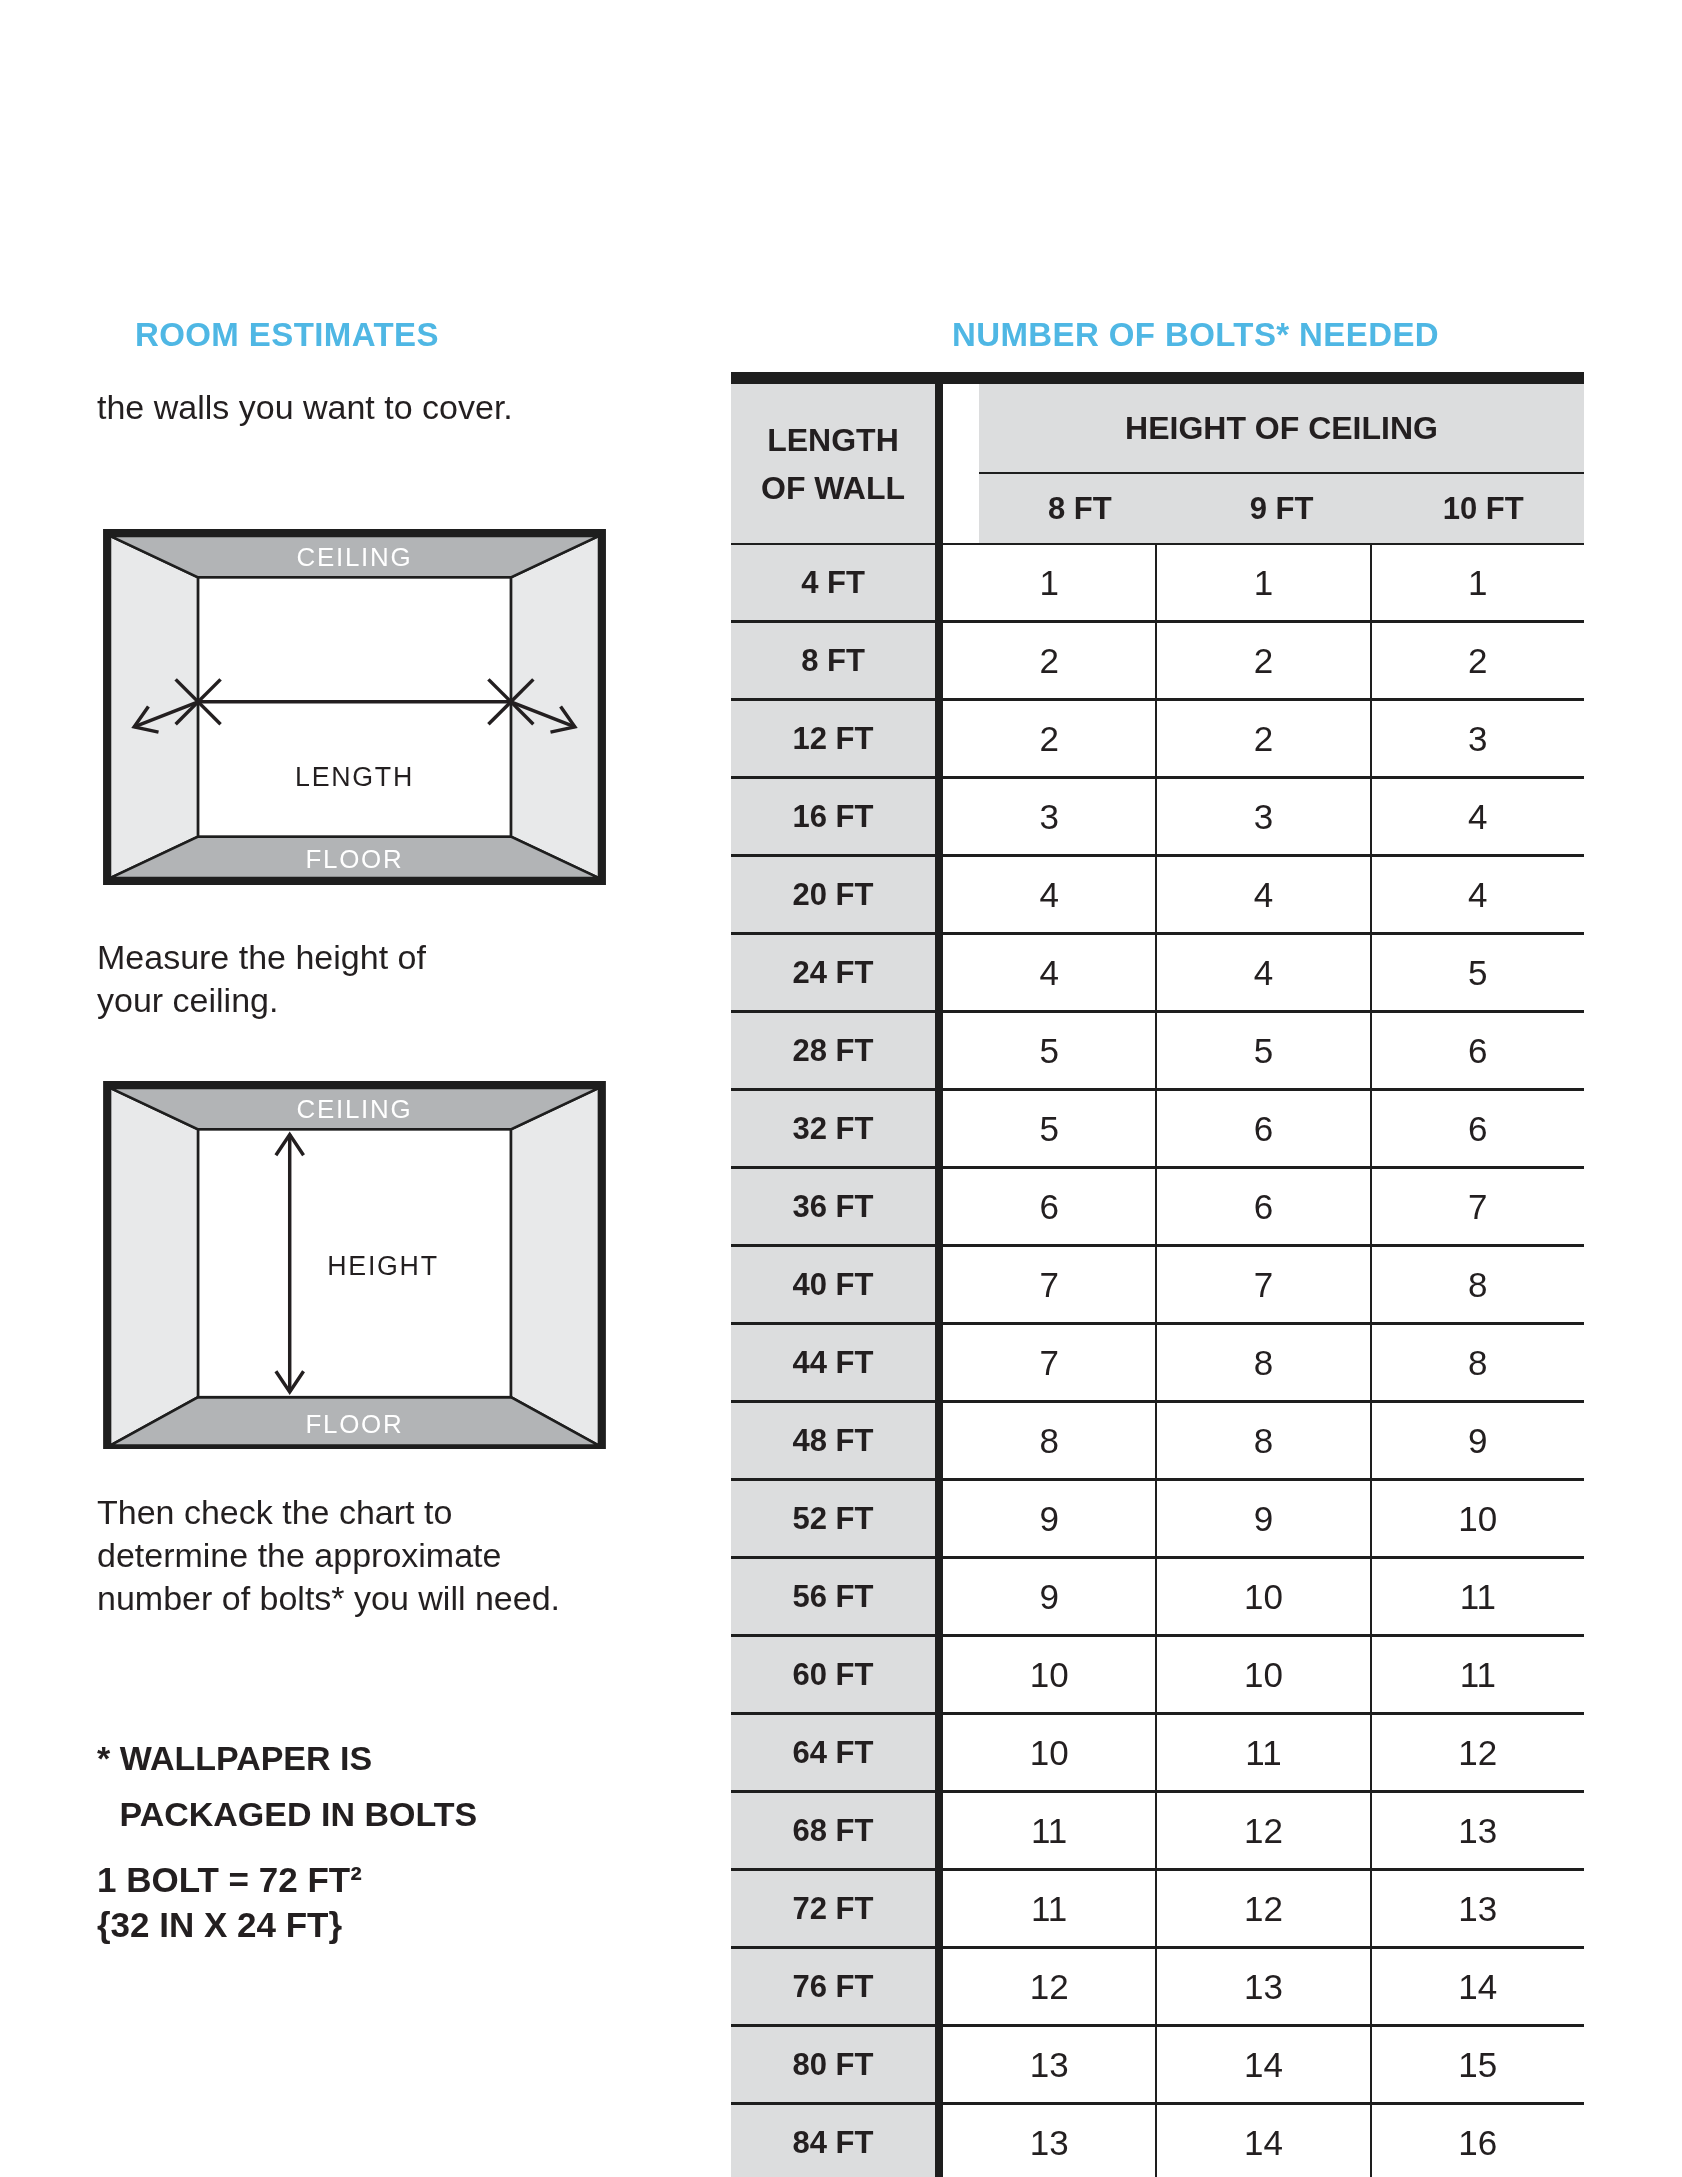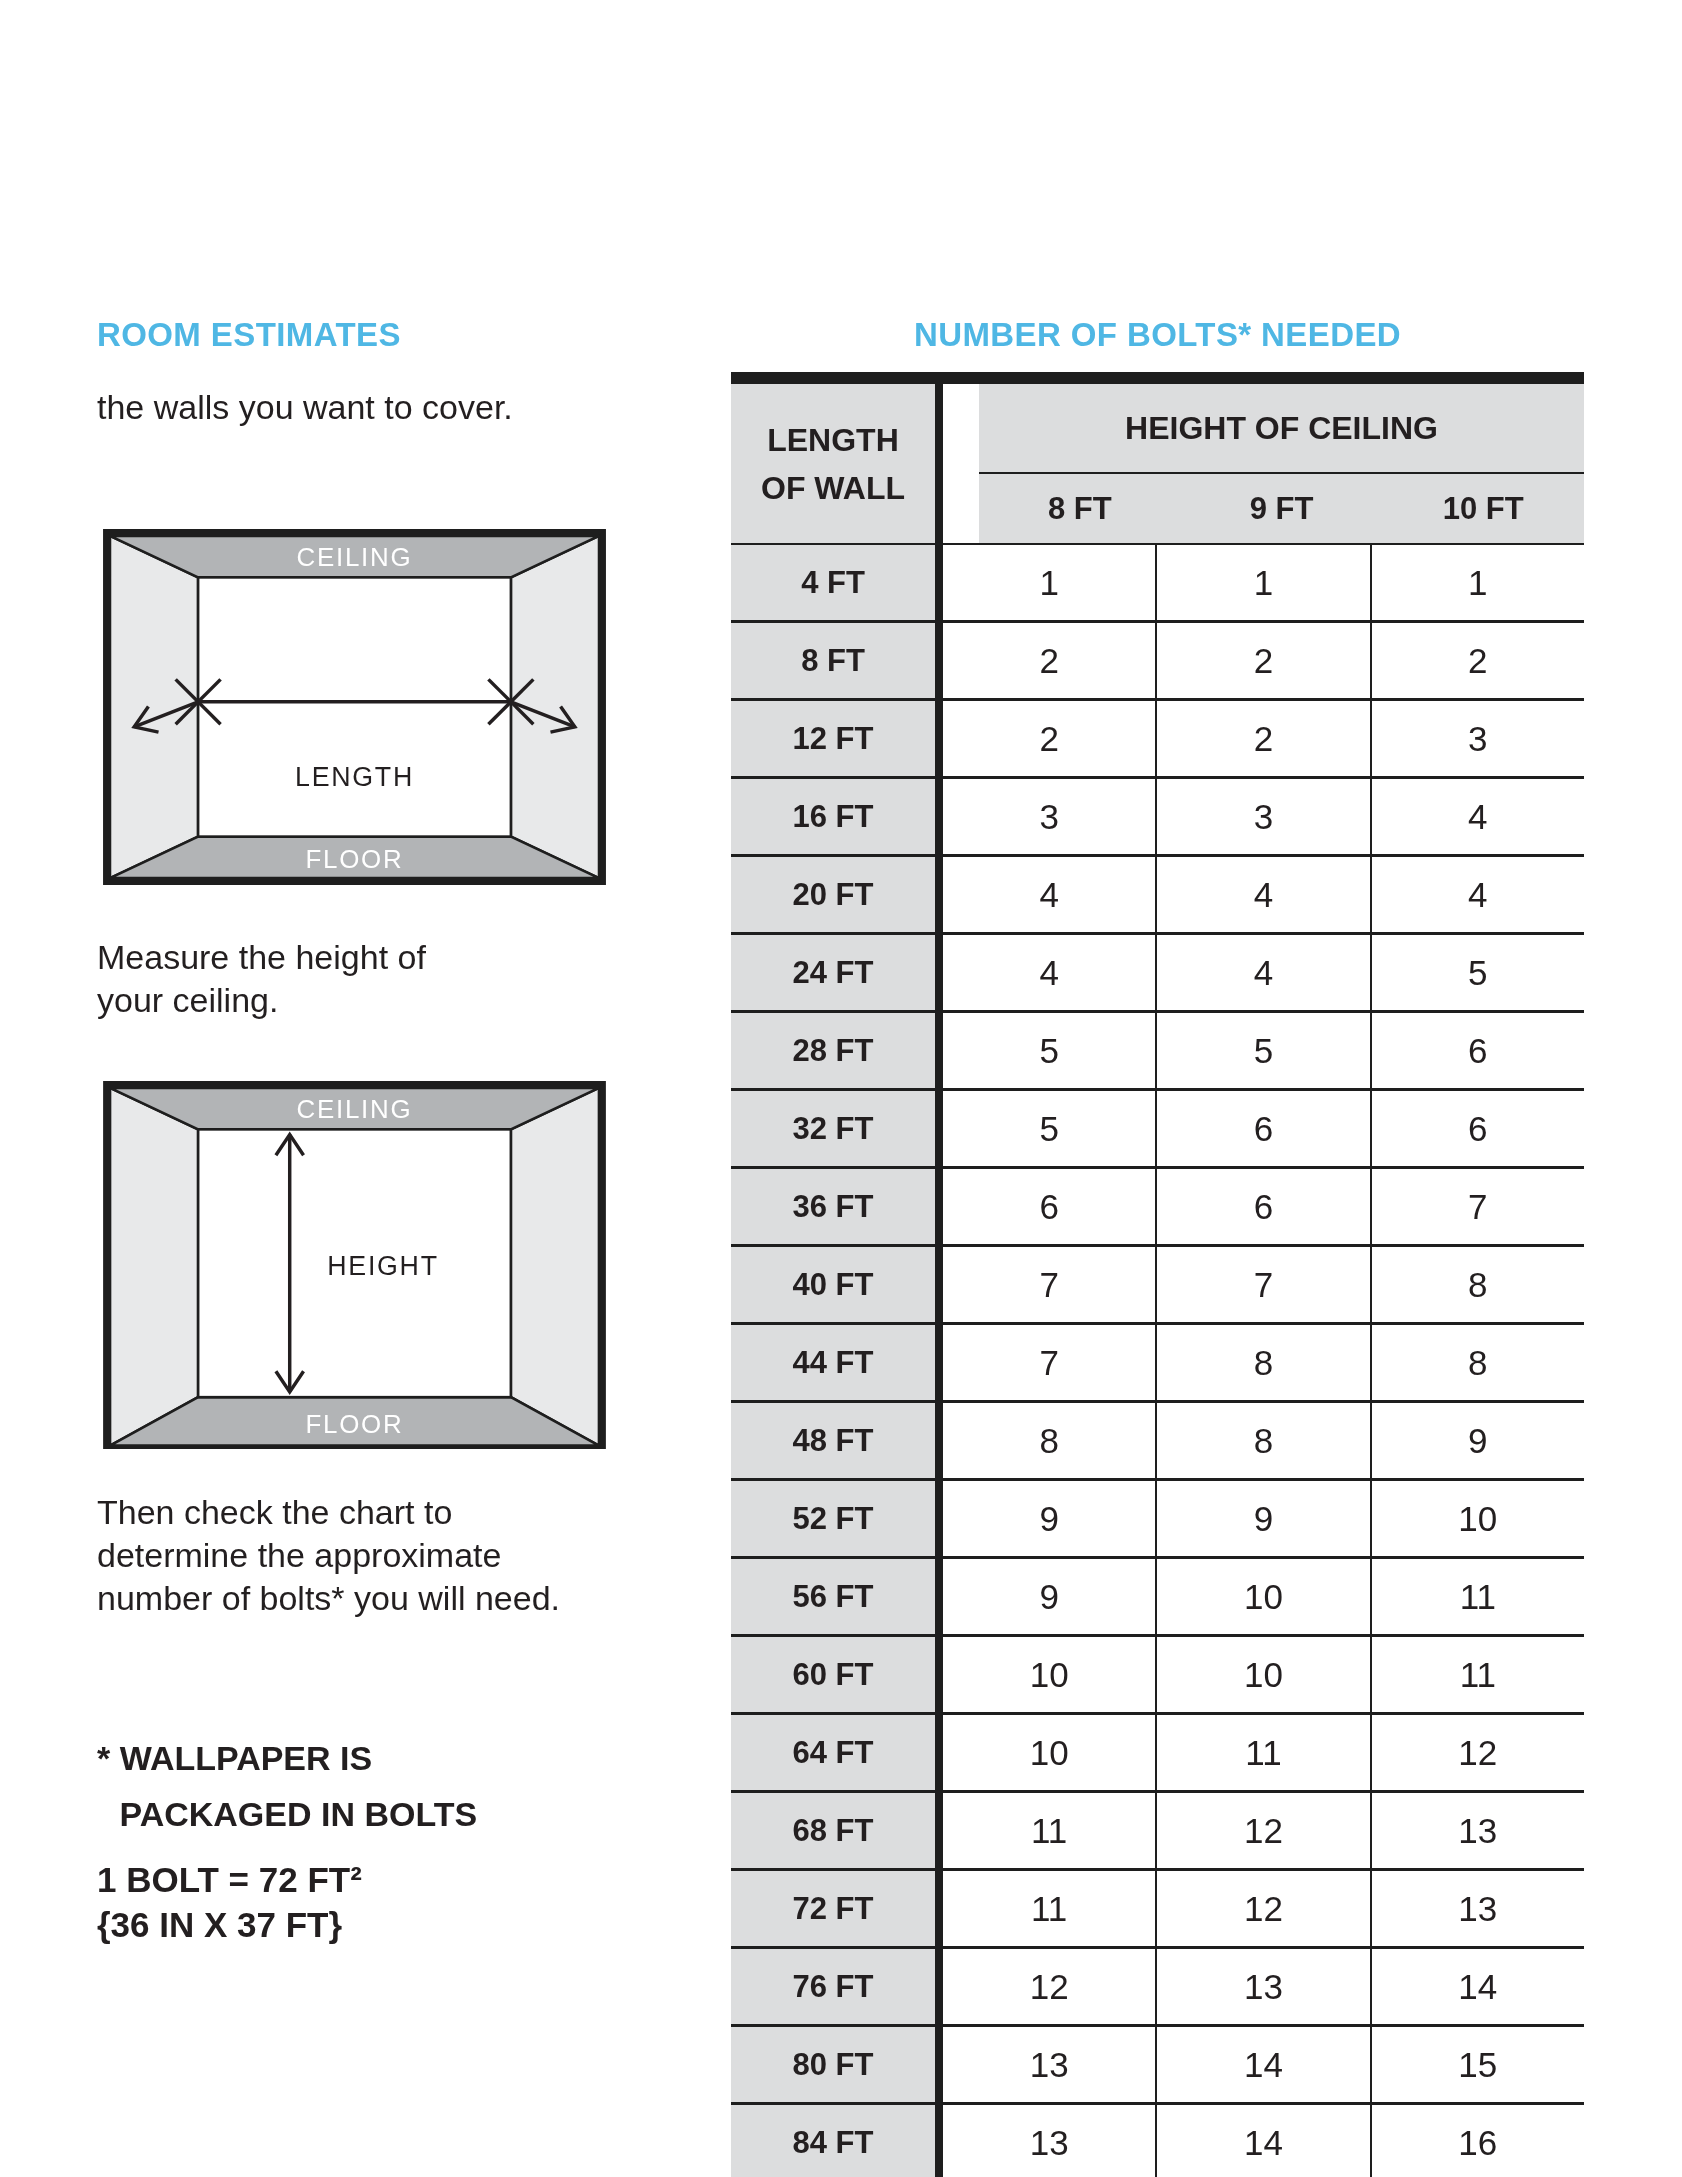--- a/index.html
+++ b/index.html
@@ -14,21 +14,21 @@
   .page{
     position:relative;width:1683px;height:2177px;background:#ffffff;
     font-family:"Liberation Sans",sans-serif;color:var(--ink);overflow:hidden;
   }
   .title{
     position:absolute;left:95px;top:83px;font-size:66px;font-weight:bold;
     color:var(--accent);letter-spacing:0.9px;white-space:nowrap;
   }
   .section-h{
     position:absolute;top:316px;font-size:33px;font-weight:bold;
-    color:var(--accent);letter-spacing:0.4px;white-space:nowrap;
+    color:var(--accent);letter-spacing:0.4px;white-space:nowrap;margin-left:38px;
   }
   .section-h.room{left:97px;}
   .section-h.bolts{left:731px;width:853px;text-align:center;}
   .para{position:absolute;left:97px;font-size:34px;line-height:43px;color:var(--ink);}
   .para div{white-space:nowrap;}
   .p1{top:386px;}
   .p2{top:936px;}
   .p3{top:1491px;}
   .fn{position:absolute;left:97px;top:1738px;font-size:34px;line-height:41px;font-weight:bold;}
   .fn .indent{padding-left:22.5px;margin-top:15px;}
@@ -135,21 +135,21 @@
     <div>number of bolts* you will need.</div>
   </div>
 
   <div class="fn">
     <div>* WALLPAPER IS</div>
     <div class="indent">PACKAGED IN BOLTS</div>
   </div>
 
   <div class="boltinfo">
     <div>1 BOLT = 72 FT²</div>
-    <div>{36 IN X 37 FT}</div>
+    <div>{32 IN X 24 FT}</div>
   </div>
 
   <div class="btable">
     <div class="topbar"></div>
     <div class="bhead">
       <div class="hleft">
         <div>LENGTH</div>
         <div>OF WALL</div>
       </div>
       <div class="hright">

